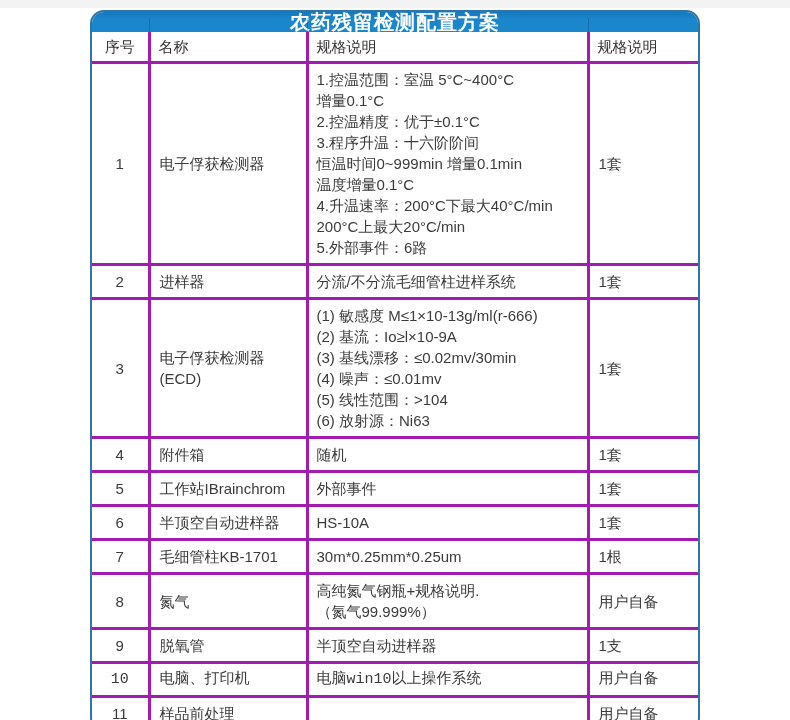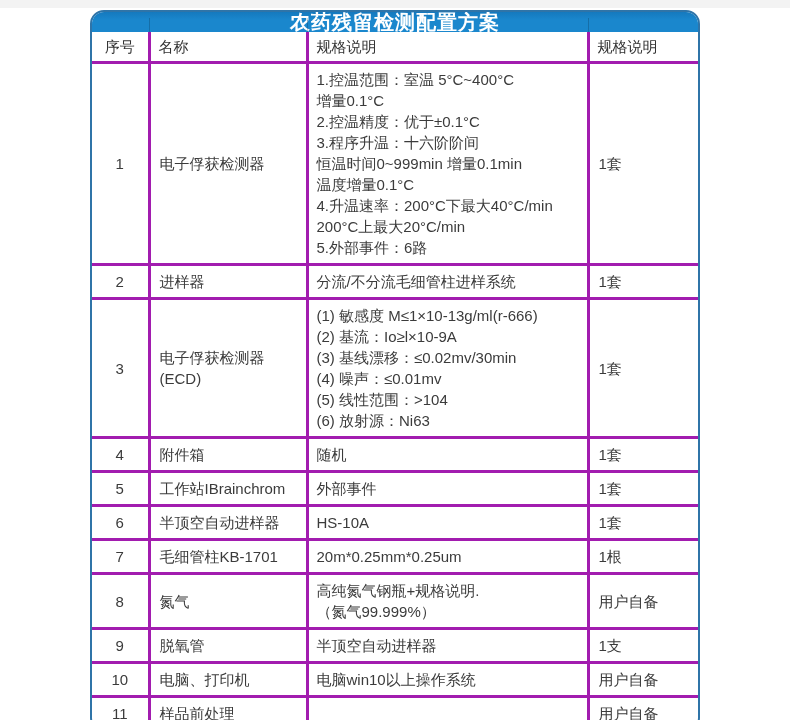--- a/index.html
+++ b/index.html
@@ -78,21 +78,21 @@
 
   tbody tr.r1  { height: 192px; }
   tbody tr.r2  { height: 30px; }
   tbody tr.r3  { height: 134px; }
   tbody tr.r4  { height: 34px; }
   tbody tr.r5  { height: 34px; }
   tbody tr.r6  { height: 32px; }
   tbody tr.r7  { height: 32px; }
   tbody tr.r8  { height: 46px; }
   tbody tr.r9  { height: 30px; }
-  tbody tr.r10 { height: 32px; }
+  tbody tr.r10 { height: 32px; font-family: Liberation Mono, monospace; }
   tbody tr.r11 { height: 33px; }
 </style>
 </head>
 <body>
 
 <div class="top-strip"></div>
 
 <div class="sheet">
 
   <div class="title-bar">
@@ -164,21 +164,21 @@
       </tr>
       <tr class="r6">
         <td class="no">6</td>
         <td class="name">半顶空自动进样器</td>
         <td class="spec">HS-10A</td>
         <td class="qty">1套</td>
       </tr>
       <tr class="r7">
         <td class="no">7</td>
         <td class="name">毛细管柱KB-1701</td>
-        <td class="spec">20m*0.25mm*0.25um</td>
+        <td class="spec">30m*0.25mm*0.25um</td>
         <td class="qty">1根</td>
       </tr>
       <tr class="r8">
         <td class="no">8</td>
         <td class="name">氮气</td>
         <td class="spec">高纯氮气钢瓶+规格说明.
 （氮气99.999%）</td>
         <td class="qty">用户自备</td>
       </tr>
       <tr class="r9">

